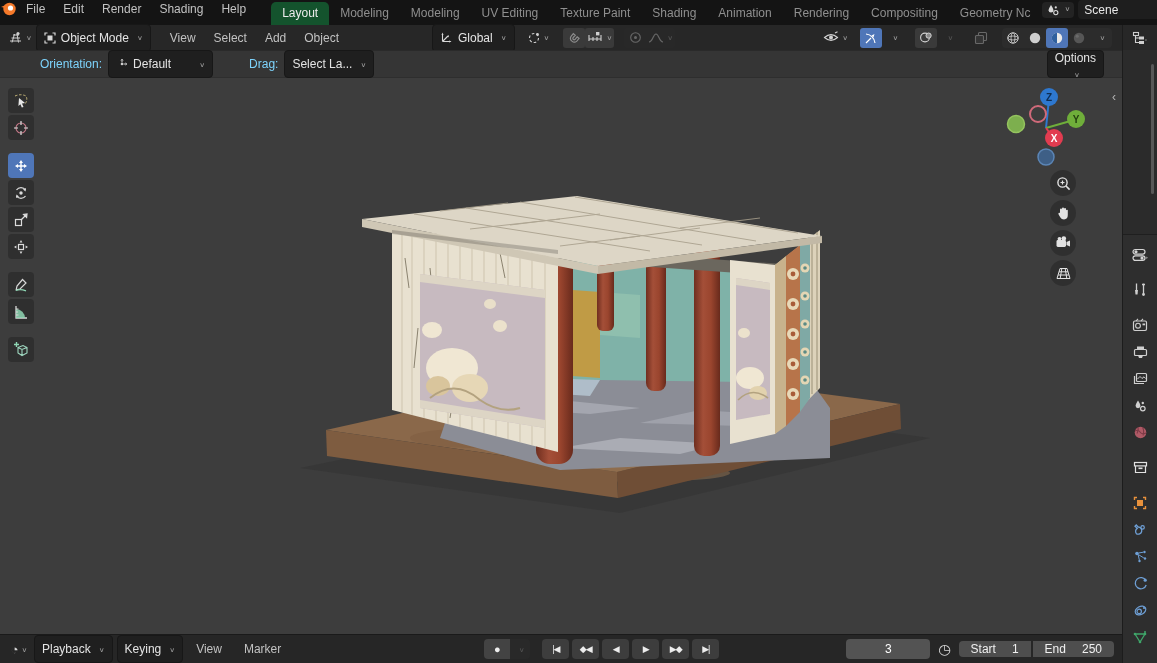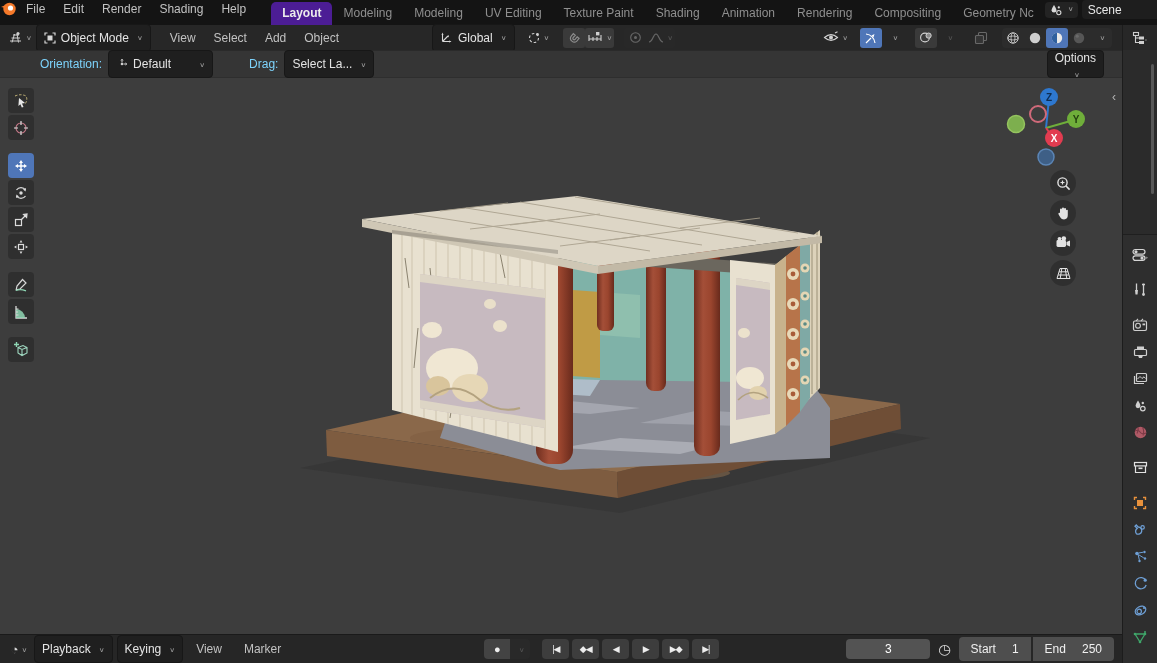--- a/index.html
+++ b/index.html
@@ -7,21 +7,21 @@
     font-family:"Liberation Sans","DejaVu Sans",sans-serif; font-size:12px; color:#d3d3d3;
     -webkit-font-smoothing:antialiased; }
   .app { width:1157px; height:663px; display:flex; flex-direction:column; }
 
   
   .topbar { height:25px; background:#141414; display:flex; align-items:flex-start; flex:0 0 25px; }
   .logo { width:26px; display:flex; justify-content:center; align-items:center; }
   .menu-item { padding:2px 9px; color:#c2c2c2; border-radius:3px; cursor:default; }
   .tabs { display:flex; margin-left:16px; align-items:flex-end; height:25px; }
   .tab { padding:4px 11px 5px; color:#8f8f8f; border-radius:5px 5px 0 0; white-space:nowrap; }
-  .tab.active { background:#4c1d95; color:#ececec;font-weight:bold; }
+  .tab.active { background:#14532d; color:#ececec; }
   .scene-widget { margin-left:auto; display:flex; align-items:center; gap:4px; padding-right:4px; }
   .scene-type-btn { background:#232323; border-radius:4px; padding:1px 4px; display:flex; align-items:center; gap:2px; }
   .scene-field { background:#1e1e1e; border-radius:4px; height:19px; width:160px; display:flex; align-items:center; padding:0 6px; color:#e8e8e8; }
   .dim { opacity:.38; }
   .chev { font-size:8px; color:#9a9a9a; transform:scaleY(.8); display:inline-block; margin-left:3px; }
 
   
   .main-row { flex:1; display:flex; min-height:0; }
   .left-col { width:1122px; display:flex; flex-direction:column; }
   .right-col { width:35px; background:#2b2b2b; border-left:1px solid #1c1c1c; display:flex; flex-direction:column; }
@@ -65,21 +65,21 @@
 
   
   .timeline { height:29px; background:#262626; border-top:1px solid #1a1a1a; display:flex; align-items:center; padding:0 8px; gap:4px; flex:0 0 29px; }
   .transport { display:flex; gap:3px; margin-left:8px; }
   .tbtn { background:#3d3d3d; border-radius:4px; height:20px; min-width:27px; display:flex; align-items:center; justify-content:center; color:#ececec; font-size:9px; letter-spacing:-1px; padding:0 4px; }
   .rec-group { display:flex; margin-left:190px; }
   .rec-btn { background:#434343; border-radius:4px 0 0 4px; height:20px; width:26px; display:flex; align-items:center; justify-content:center; }
   .rec-chev { background:#2e2e2e; border-radius:0 4px 4px 0; height:20px; width:20px; display:flex; align-items:center; justify-content:center; }
   .frame-field { background:#535353; border-radius:4px; height:20px; width:84px; display:flex; align-items:center; justify-content:center; color:#fff; }
   .range-group { display:flex; gap:2px; }
-  .range-field { background:#4e4e4e; height:24px; display:flex; align-items:center; gap:16px; padding:0 12px; color:#f0f0f0; }
+  .range-field { background:#4e4e4e; height:16px; display:flex; align-items:center; gap:16px; padding:0 12px; color:#f0f0f0; }
   .range-field.start { border-radius:4px 0 0 4px; }
   .range-field.end { border-radius:0 4px 4px 0;text-align:center; }
   .tl-right { margin-left:auto; display:flex; align-items:center; gap:8px; }
 
   svg { display:block; }
 </style>
 </head>
 <body>
 
 <div class="app">

